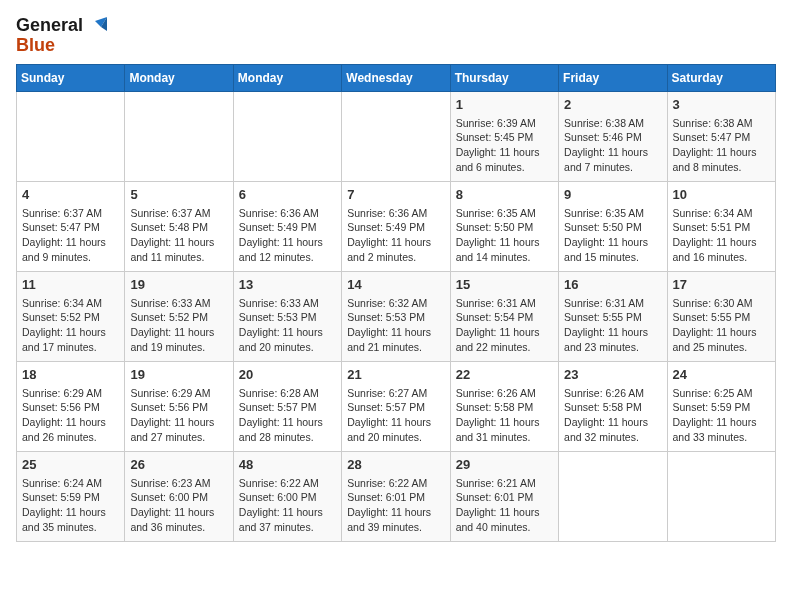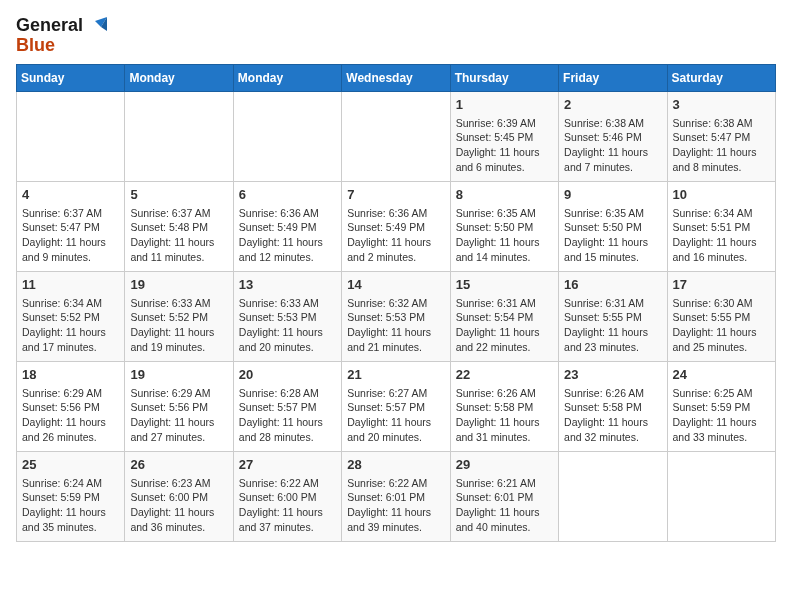--- a/index.html
+++ b/index.html
@@ -271,21 +271,21 @@
         <span>Sunset: 5:59 PM</span><br>
         <span>Daylight: 11 hours and 35 minutes.</span>
       </td>
         <td>
         <span class="day-num">26</span>
         <span>Sunrise: 6:23 AM</span><br>
         <span>Sunset: 6:00 PM</span><br>
         <span>Daylight: 11 hours and 36 minutes.</span>
       </td>
         <td>
-        <span class="day-num">27</span>
+        <span class="day-num">48</span>
         <span>Sunrise: 6:22 AM</span><br>
         <span>Sunset: 6:00 PM</span><br>
         <span>Daylight: 11 hours and 37 minutes.</span>
       </td>
         <td>
         <span class="day-num">28</span>
         <span>Sunrise: 6:22 AM</span><br>
         <span>Sunset: 6:01 PM</span><br>
         <span>Daylight: 11 hours and 39 minutes.</span>
       </td>

